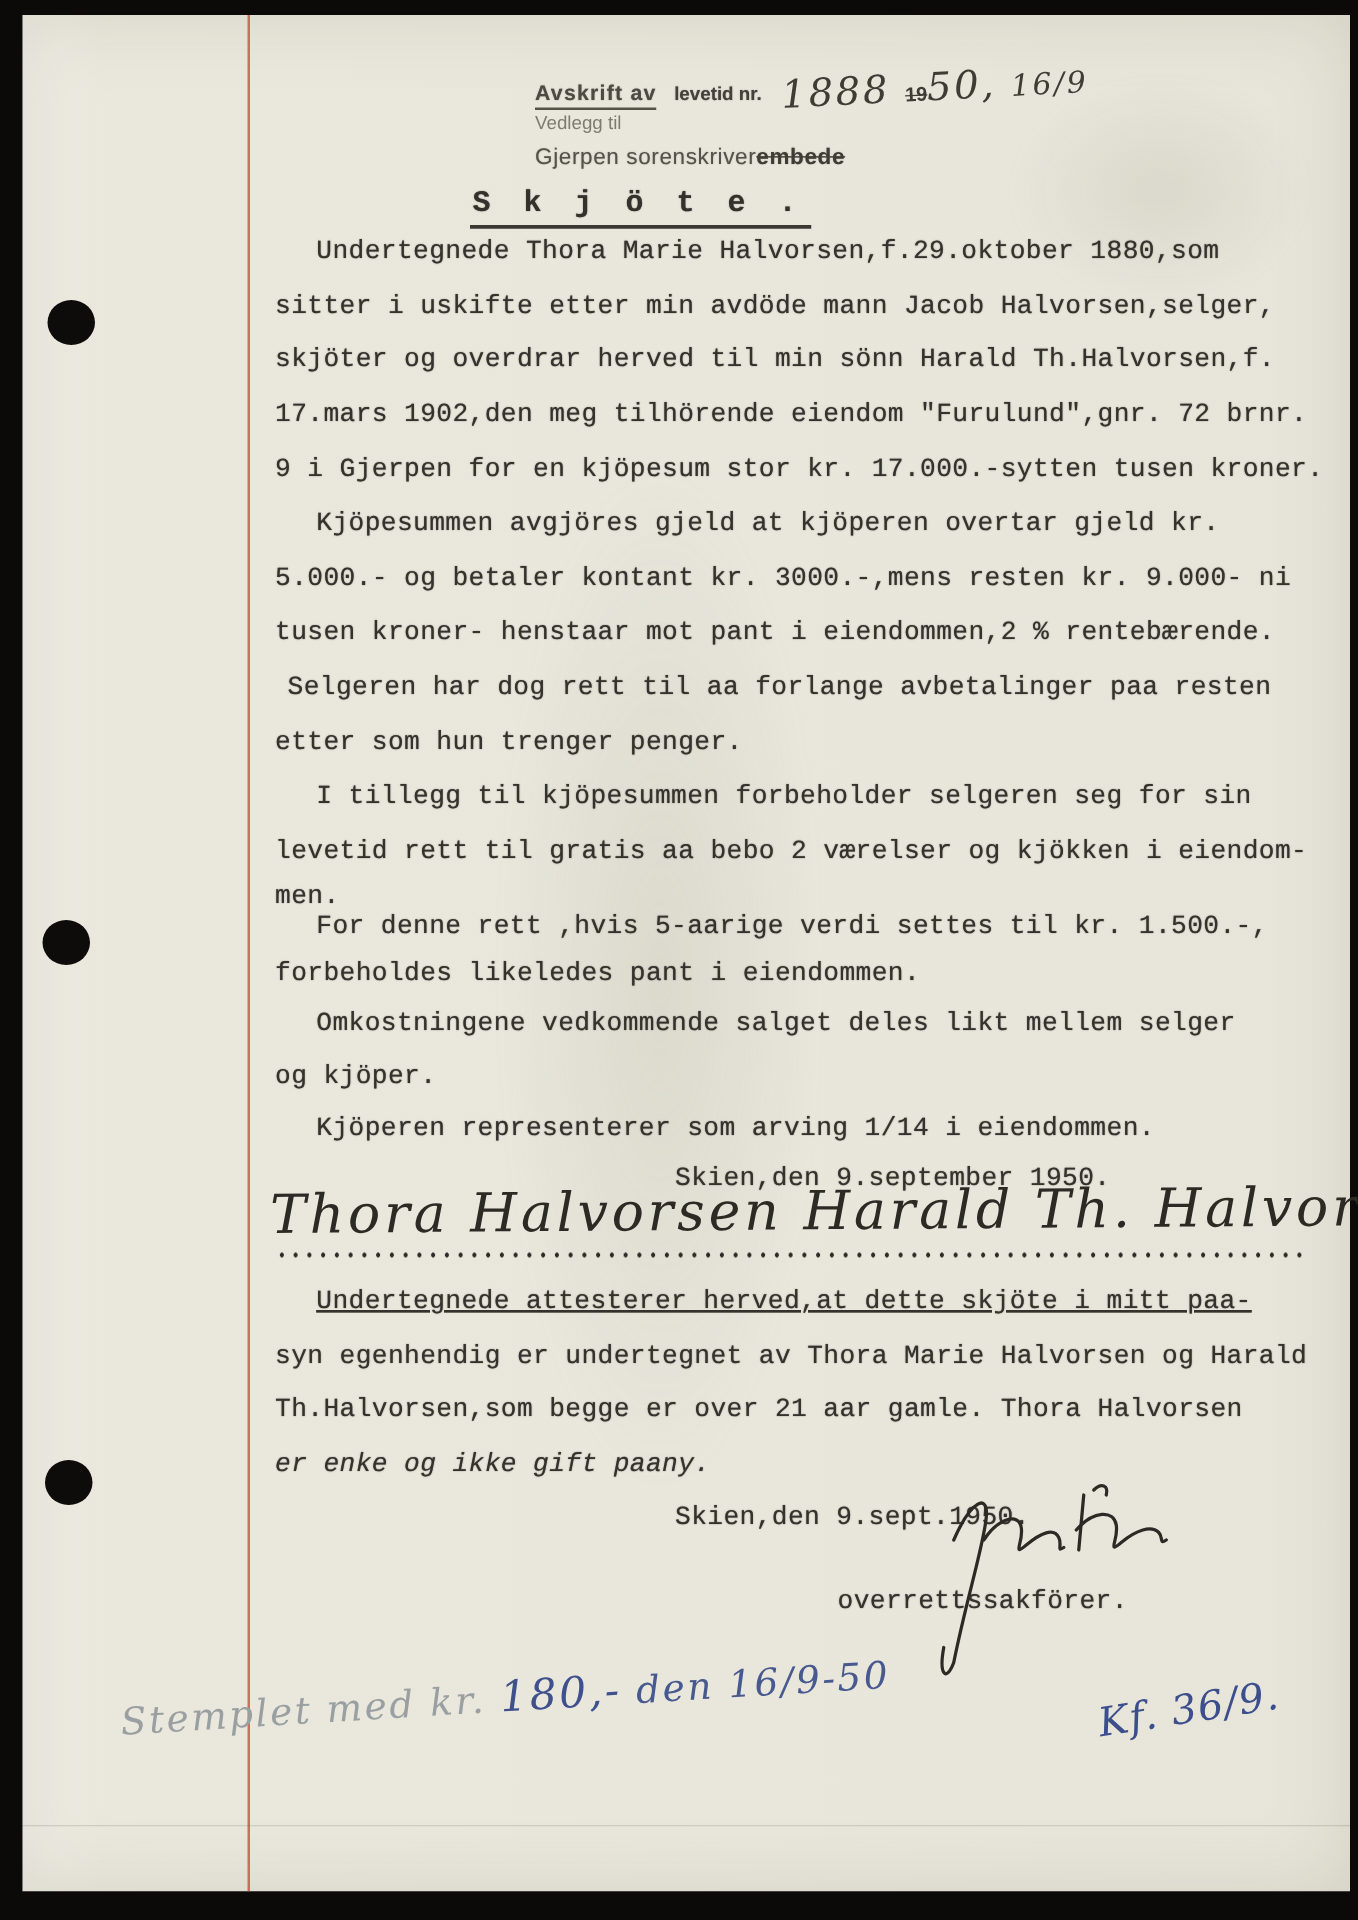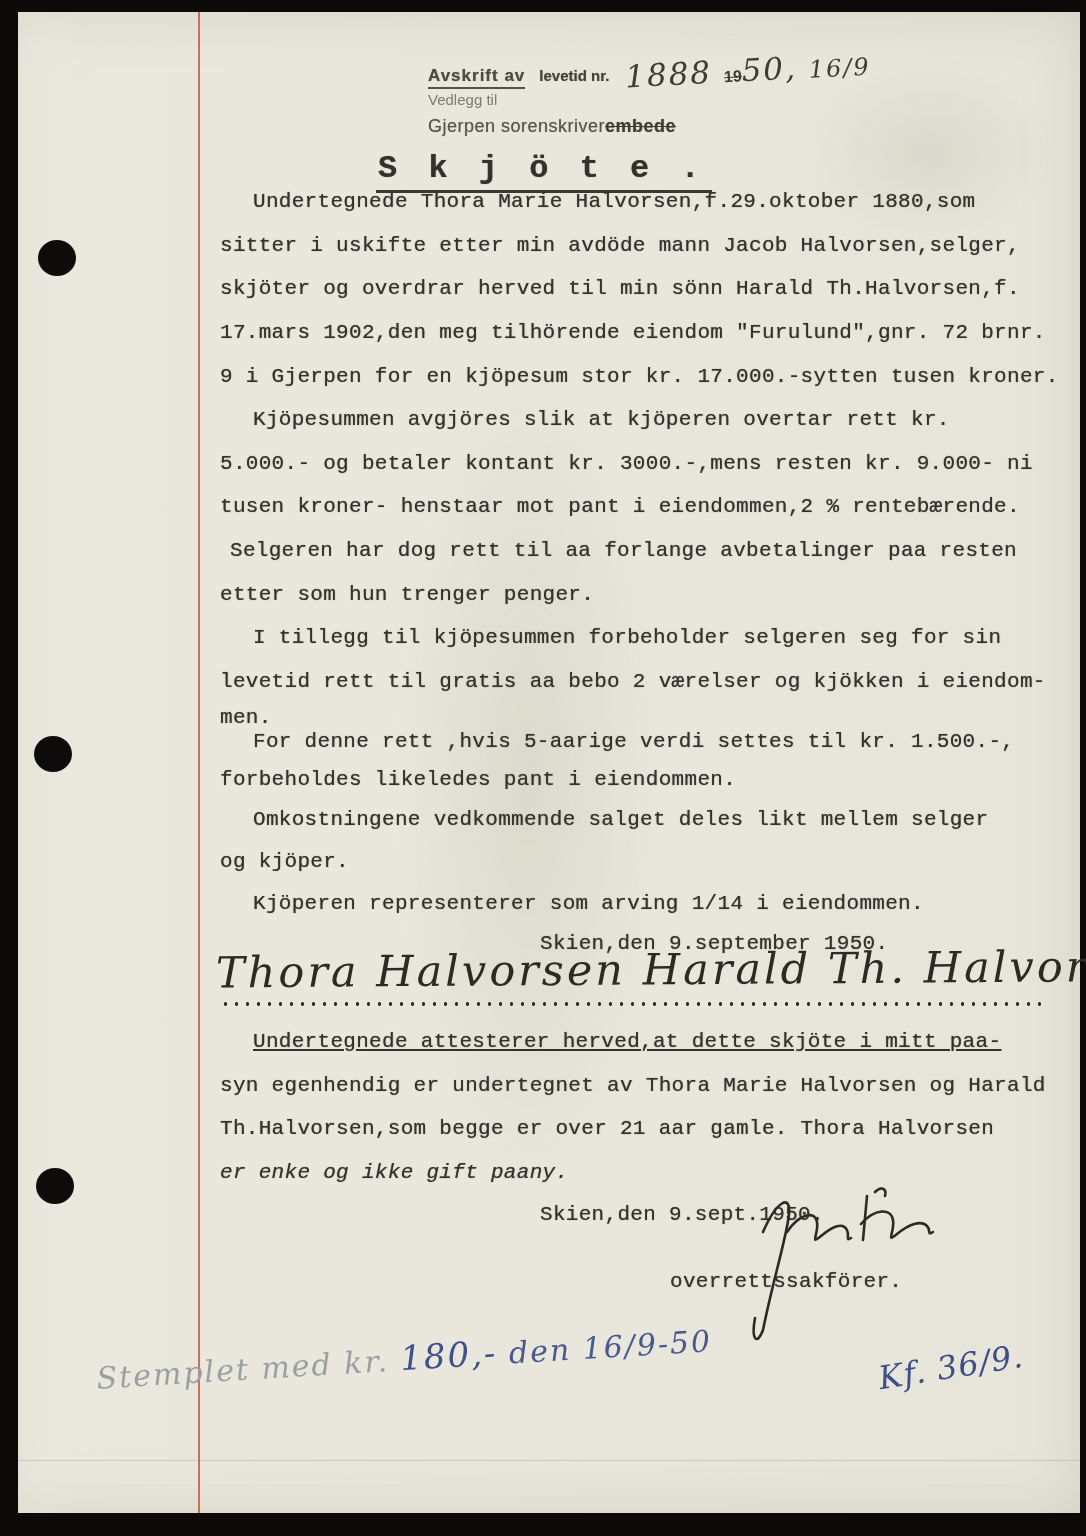--- a/index.html
+++ b/index.html
@@ -45,21 +45,21 @@
   .hand-head .struck{font-family:"Liberation Sans",sans-serif;font-style:normal;font-size:16px;font-weight:bold;text-decoration:line-through;letter-spacing:0;}
   .hand-head .frac{font-size:24px;}
   .vedlegg{font-size:15px;color:#7e7b6f;margin-top:2px;}
   .office{font-size:18px;color:#55524a;margin-top:8px;letter-spacing:.5px;text-shadow:0 0 1px rgba(80,76,66,.5);}
   .office .xout{text-decoration:line-through;font-weight:bold;color:#3f3c35;}
 
   
   .doc-title{
     position:absolute;left:358px;top:138px;
     font-family:"Liberation Mono","DejaVu Sans Mono",monospace;
-    font-size:32px;font-weight:bold;color:#33312b;
+    font-size:24px;font-weight:bold;color:#33312b;
     border-bottom:3px solid #3a3832;padding:0 6px 3px 2px;letter-spacing:6px;
     text-shadow:0 0 1px rgba(50,48,42,.7);
   }
 
   
   .textblock{position:absolute;left:202px;top:0;width:845px;}
   .typeline{
     position:absolute;left:0;white-space:pre;
     font-family:"Liberation Mono","DejaVu Sans Mono",monospace;
     font-size:21px;letter-spacing:.3px;color:#34322c;
@@ -121,21 +121,21 @@
   </div>
 
   <div class="doc-title">S k j ö t e .</div>
 
   <div class="textblock">
     <div class="typeline pl-33" style="top:178px;">Undertegnede Thora Marie Halvorsen,f.29.oktober 1880,som</div>
     <div class="typeline" style="top:222px;">sitter i uskifte etter min avdöde mann Jacob Halvorsen,selger,</div>
     <div class="typeline" style="top:265px;">skjöter og overdrar herved til min sönn Harald Th.Halvorsen,f.</div>
     <div class="typeline" style="top:309px;">17.mars 1902,den meg tilhörende eiendom "Furulund",gnr. 72 brnr.</div>
     <div class="typeline" style="top:353px;">9 i Gjerpen for en kjöpesum stor kr. 17.000.-sytten tusen kroner.</div>
-    <div class="typeline pl-33" style="top:396px;">Kjöpesummen avgjöres slik at kjöperen overtar rett kr.</div>
+    <div class="typeline pl-33" style="top:396px;">Kjöpesummen avgjöres gjeld at kjöperen overtar gjeld kr.</div>
     <div class="typeline" style="top:440px;">5.000.- og betaler kontant kr. 3000.-,mens resten kr. 9.000- ni</div>
     <div class="typeline" style="top:483px;">tusen kroner- henstaar mot pant i eiendommen,2 % rentebærende.</div>
     <div class="typeline pl-10" style="top:527px;text-align:right;">Selgeren har dog rett til aa forlange avbetalinger paa resten</div>
     <div class="typeline" style="top:571px;">etter som hun trenger penger.</div>
     <div class="typeline pl-33" style="top:614px;">I tillegg til kjöpesummen forbeholder selgeren seg for sin</div>
     <div class="typeline" style="top:658px;">levetid rett til gratis aa bebo 2 værelser og kjökken i eiendom-</div>
     <div class="typeline" style="top:694px;">men.</div>
     <div class="typeline pl-33" style="top:718px;">For denne rett ,hvis 5-aarige verdi settes til kr. 1.500.-,</div>
     <div class="typeline" style="top:756px;">forbeholdes likeledes pant i eiendommen.</div>
     <div class="typeline pl-33" style="top:796px;">Omkostningene vedkommende salget deles likt mellem selger</div>

